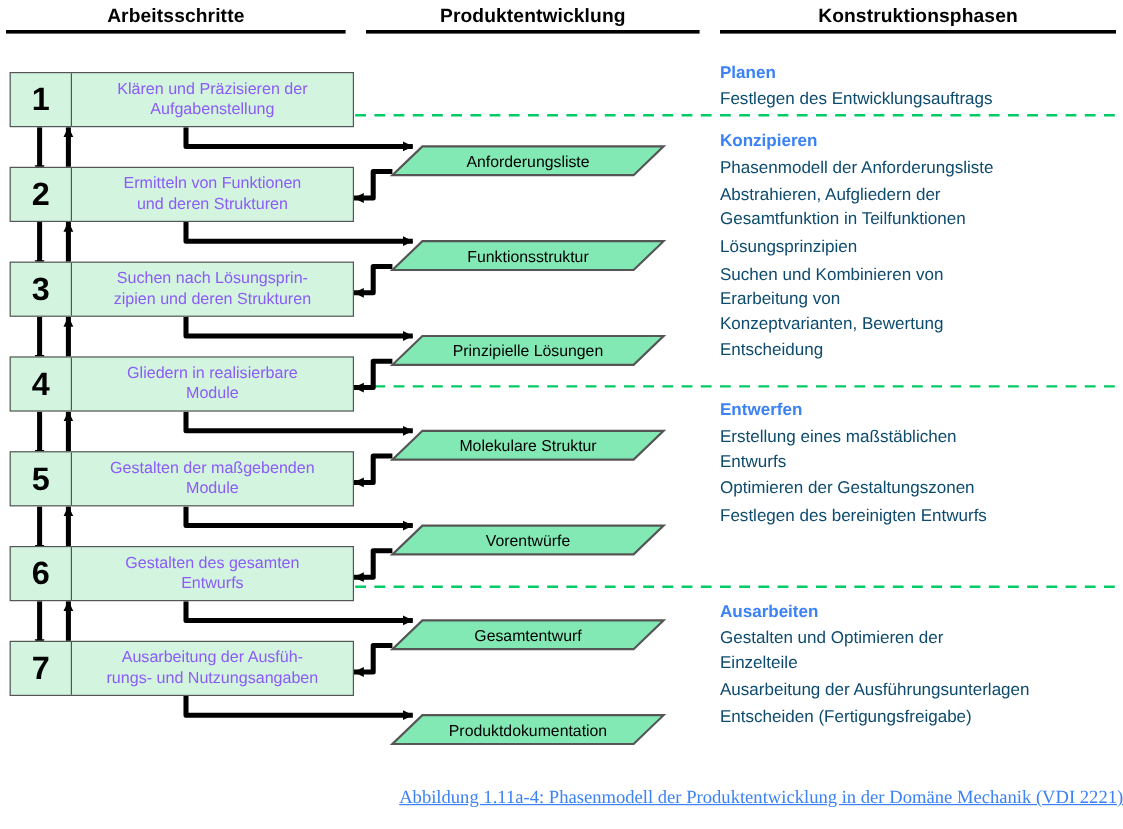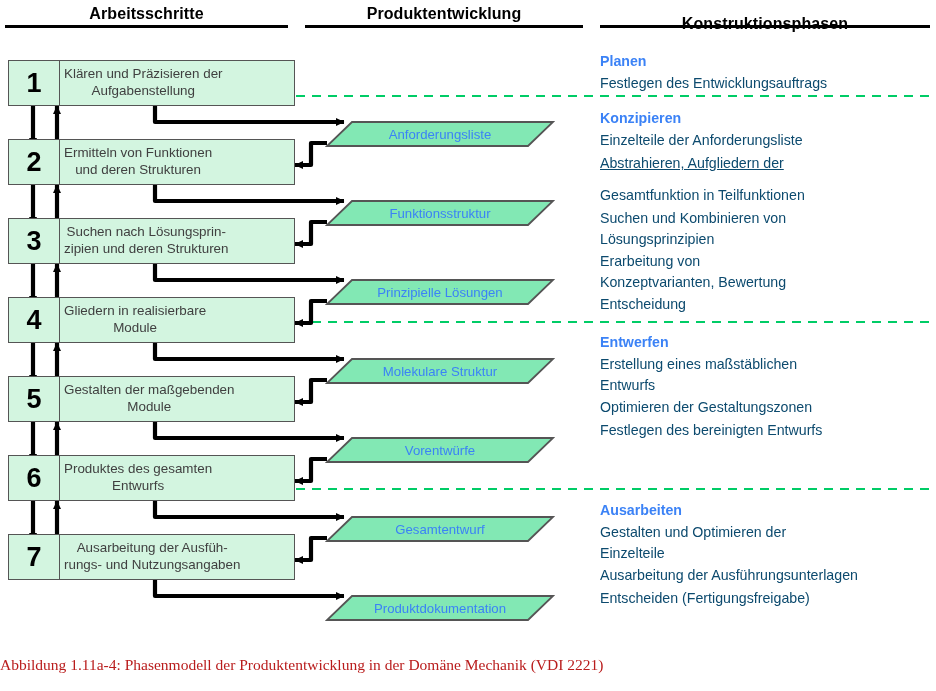--- a/index.html
+++ b/index.html
@@ -11,46 +11,46 @@
             text-align:center;color:#000;letter-spacing:.1px;}
   .head-rule{position:absolute;height:3px;background:#000;}
 
   .svg-layer{position:absolute;left:0;top:0;width:936px;height:691px;}
 
   .box{position:absolute;box-sizing:border-box;border:1.6px solid #555;
        background:#d3f5e0;display:flex;align-items:stretch;}
   .box .num{width:50px;flex:0 0 50px;border-right:1.6px solid #555;
             display:flex;align-items:center;justify-content:center;
             font-size:27px;font-weight:bold;color:#000;}
-  .box .lbl{flex:1;display:flex;align-items:center;
-            text-align:center;font-size:13.4px;line-height:1.26;padding:0 4px;color:#404040;}
-
-  .pg-label{position:absolute;font-size:13.2px;color:#3b82f6;text-align:center;
+  .box .lbl{flex:1;display:flex;align-items:center;justify-content:center;
+            text-align:center;font-size:13.4px;line-height:1.26;padding:0 4px;color:#8b5cf6;}
+
+  .pg-label{position:absolute;font-size:13.2px;color:#000000;text-align:center;
             display:flex;align-items:center;justify-content:center;
             pointer-events:none;}
 
   .phase{position:absolute;left:600px;width:336px;}
   .phase .ptitle{font-weight:bold;font-size:14.2px;line-height:1.42;color:#3b82f6;margin:0 0 2px 0;}
   .phase .pitem{font-size:14.2px;line-height:1.45;color:#0c4a6e;margin:0 0 2px 0;}
 
-  .caption{position:absolute;left:0;top:656px;width:936px;text-align:left;
-           font-family:"Liberation Serif",serif;font-size:15.5px;color:#b91c1c;}
+  .caption{position:absolute;left:0;top:656px;width:936px;text-align:right;
+           font-family:"Liberation Serif",serif;font-size:15.5px;color:#3b82f6;text-decoration:underline;}
 </style>
 </head>
 <body>
 
 <div class="fig">
 
   <div class="col-head" style="left:5px;top:5px;width:283px;">Arbeitsschritte</div>
   <div class="head-rule" style="left:5px;top:25px;width:283px;"></div>
 
   <div class="col-head" style="left:305px;top:5px;width:278px;">Produktentwicklung</div>
   <div class="head-rule" style="left:305px;top:25px;width:278px;"></div>
 
-  <div class="col-head" style="left:600px;top:15px;width:330px;">Konstruktionsphasen</div>
+  <div class="col-head" style="left:600px;top:5px;width:330px;">Konstruktionsphasen</div>
   <div class="head-rule" style="left:600px;top:25px;width:330px;"></div>
 
   <svg class="svg-layer" viewBox="0 0 936 691">
     <defs>
       <marker id="ah" markerWidth="9" markerHeight="9" refX="8.2" refY="4.5" orient="auto" markerUnits="userSpaceOnUse">
         <path d="M0,0.4 L8.6,4.5 L0,8.6 Z" fill="#000"></path>
       </marker>
     </defs>
 
     <g stroke="#00cc66" stroke-width="2" stroke-dasharray="9 7" fill="none">
@@ -146,43 +146,43 @@
   <div class="box" style="left:8px;top:376px;width:287px;height:46px;">
     <div class="num">5</div>
     <div class="lbl">
       <span><span>Gestalten der maßgebenden</span><br><span>Module</span></span>
     </div>
   </div>
 
   <div class="box" style="left:8px;top:455px;width:287px;height:46px;">
     <div class="num">6</div>
     <div class="lbl">
-      <span><span>Produktes des gesamten</span><br><span>Entwurfs</span></span>
+      <span><span>Gestalten des gesamten</span><br><span>Entwurfs</span></span>
     </div>
   </div>
 
   <div class="box" style="left:8px;top:534px;width:287px;height:46px;">
     <div class="num">7</div>
     <div class="lbl">
       <span><span>Ausarbeitung der Ausfüh-</span><br><span>rungs- und Nutzungsangaben</span></span>
     </div>
   </div>
 
   <div class="phase" style="top:51px;">
     <div class="ptitle">Planen</div>
     <div class="pitem">Festlegen des Entwicklungsauftrags</div>
   </div>
 
   <div class="phase" style="top:108px;">
     <div class="ptitle">Konzipieren</div>
-    <div class="pitem">Einzelteile der Anforderungsliste</div>
-    <div class="pitem" style="margin-bottom:12px;text-decoration:underline;">Abstrahieren, Aufgliedern der</div>
+    <div class="pitem">Phasenmodell der Anforderungsliste</div>
+    <div class="pitem" style="margin-bottom:0;">Abstrahieren, Aufgliedern der</div>
     <div class="pitem">Gesamtfunktion in Teilfunktionen</div>
+    <div class="pitem">Lösungsprinzipien</div>
     <div class="pitem" style="margin-bottom:0;">Suchen und Kombinieren von</div>
-    <div class="pitem">Lösungsprinzipien</div>
     <div class="pitem" style="margin-bottom:0;">Erarbeitung von</div>
     <div class="pitem">Konzeptvarianten, Bewertung</div>
     <div class="pitem">Entscheidung</div>
   </div>
 
   <div class="phase" style="top:332px;">
     <div class="ptitle">Entwerfen</div>
     <div class="pitem" style="margin-bottom:0;">Erstellung eines maßstäblichen</div>
     <div class="pitem">Entwurfs</div>
     <div class="pitem">Optimieren der Gestaltungszonen</div>

